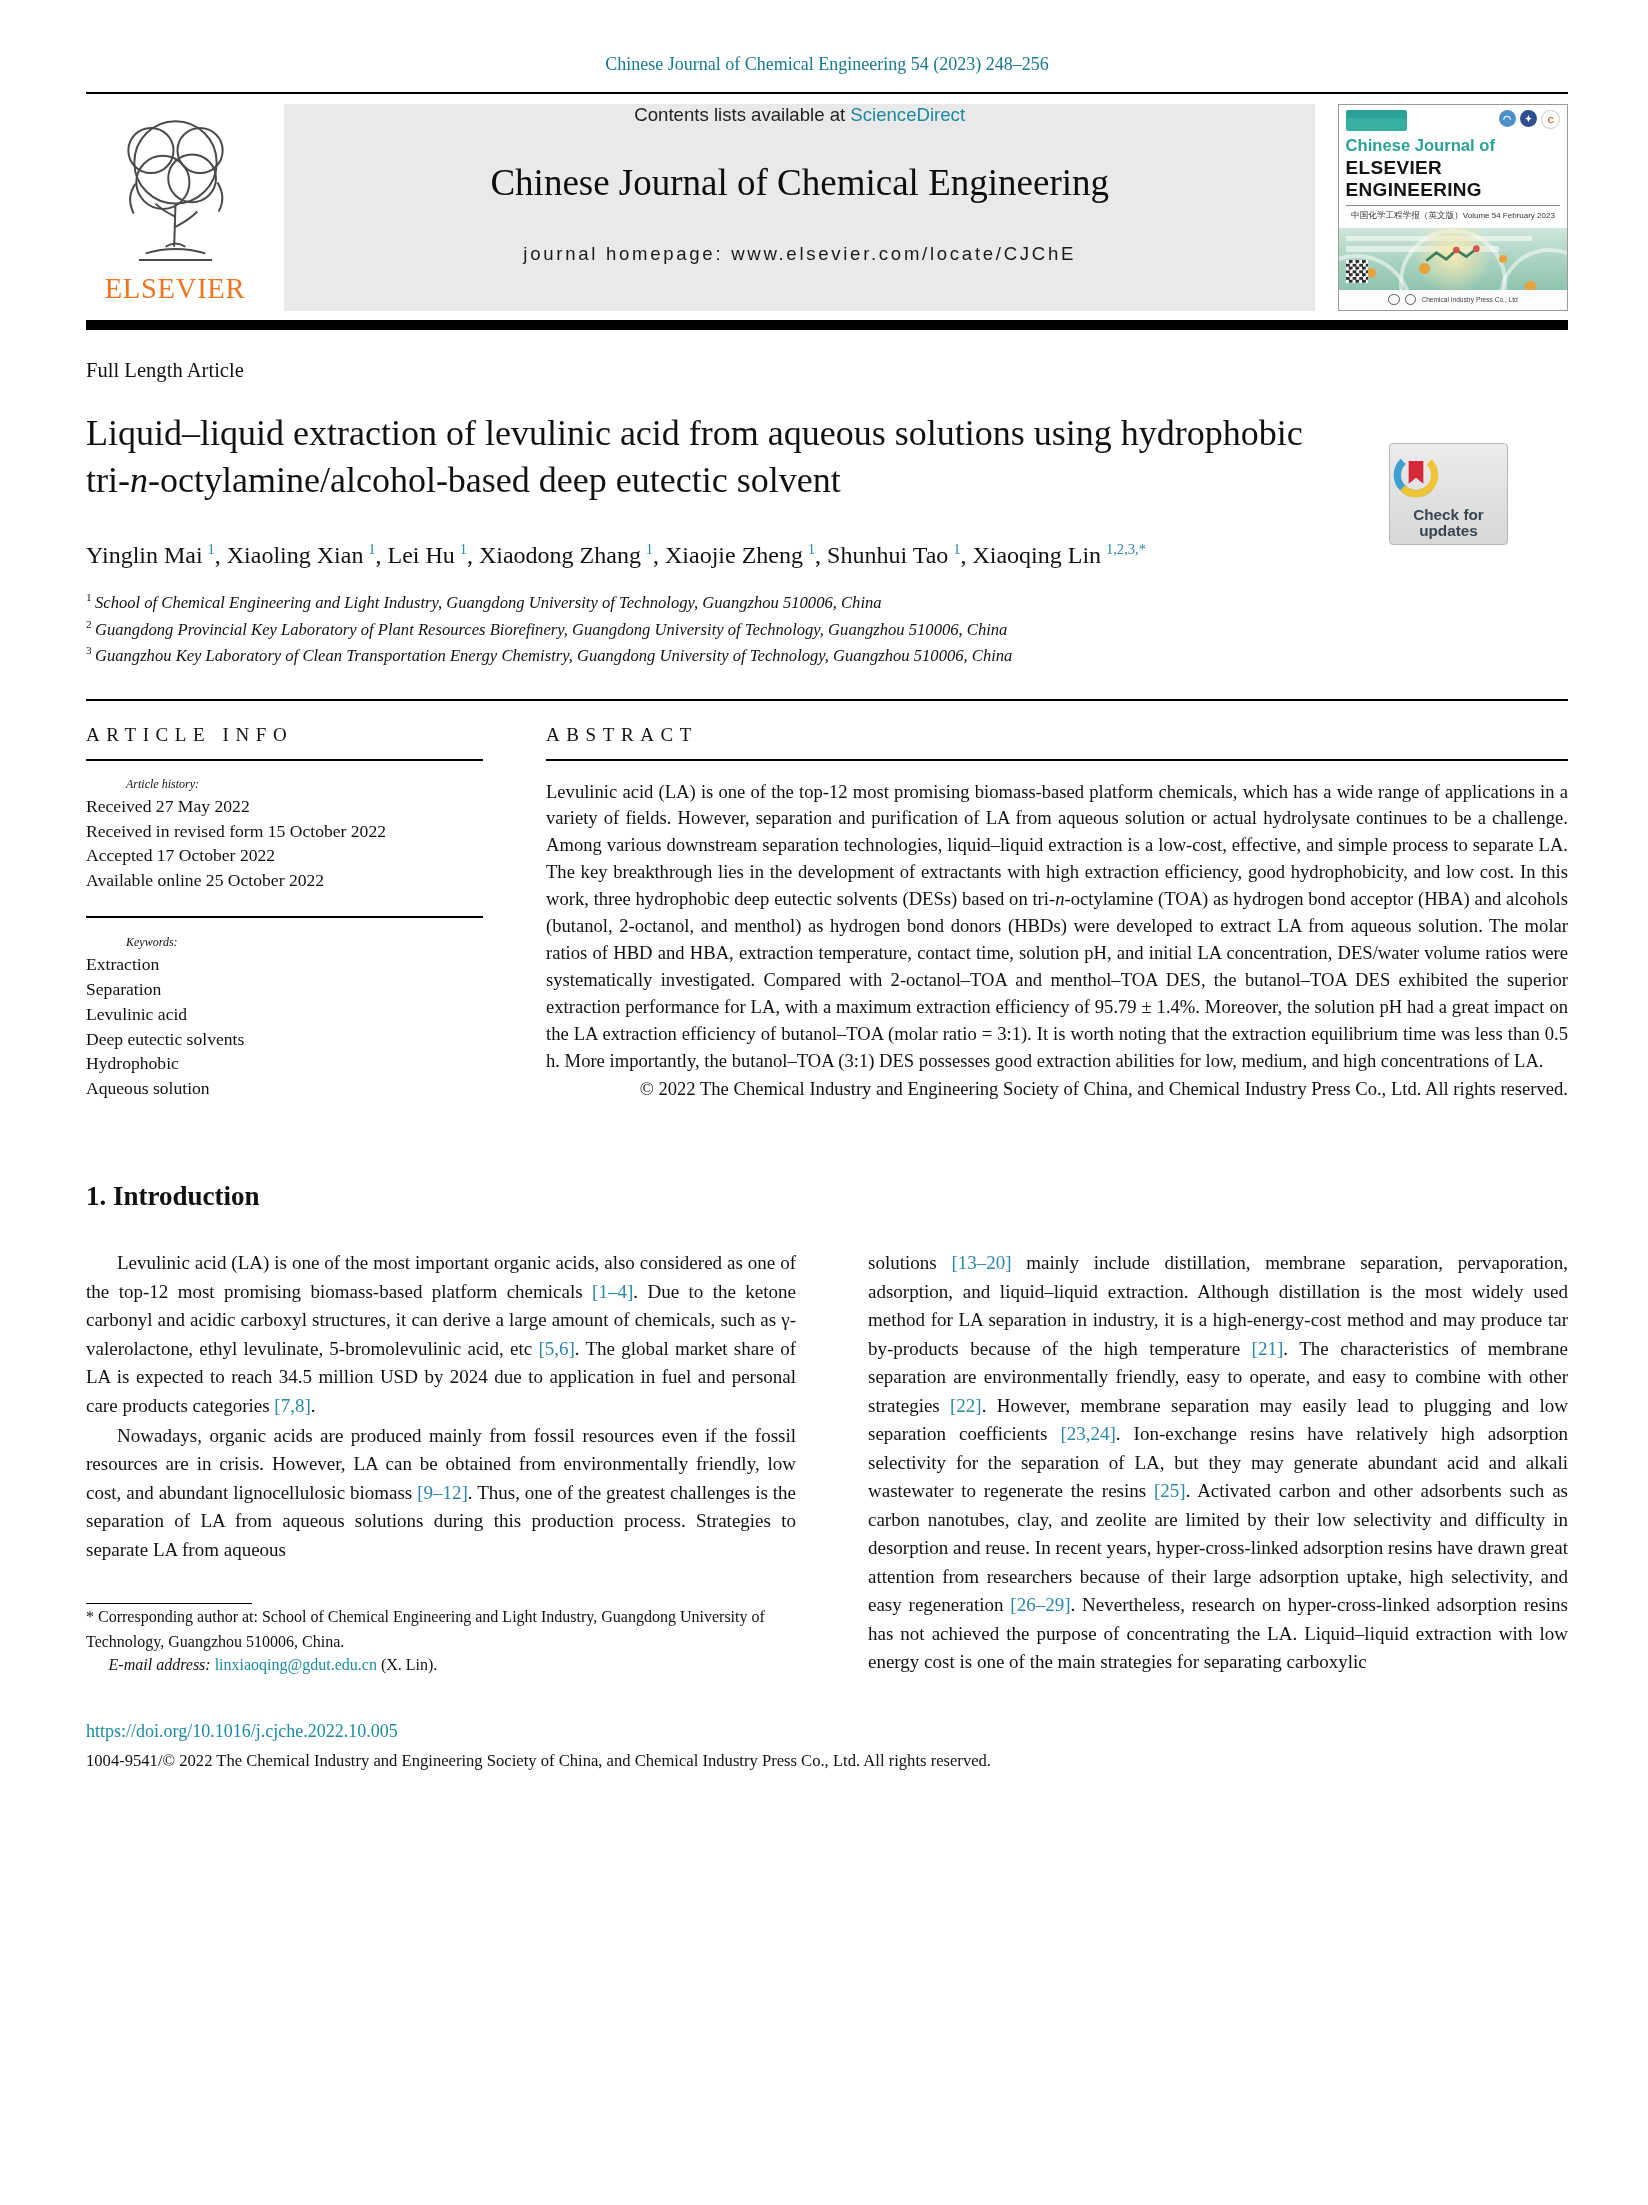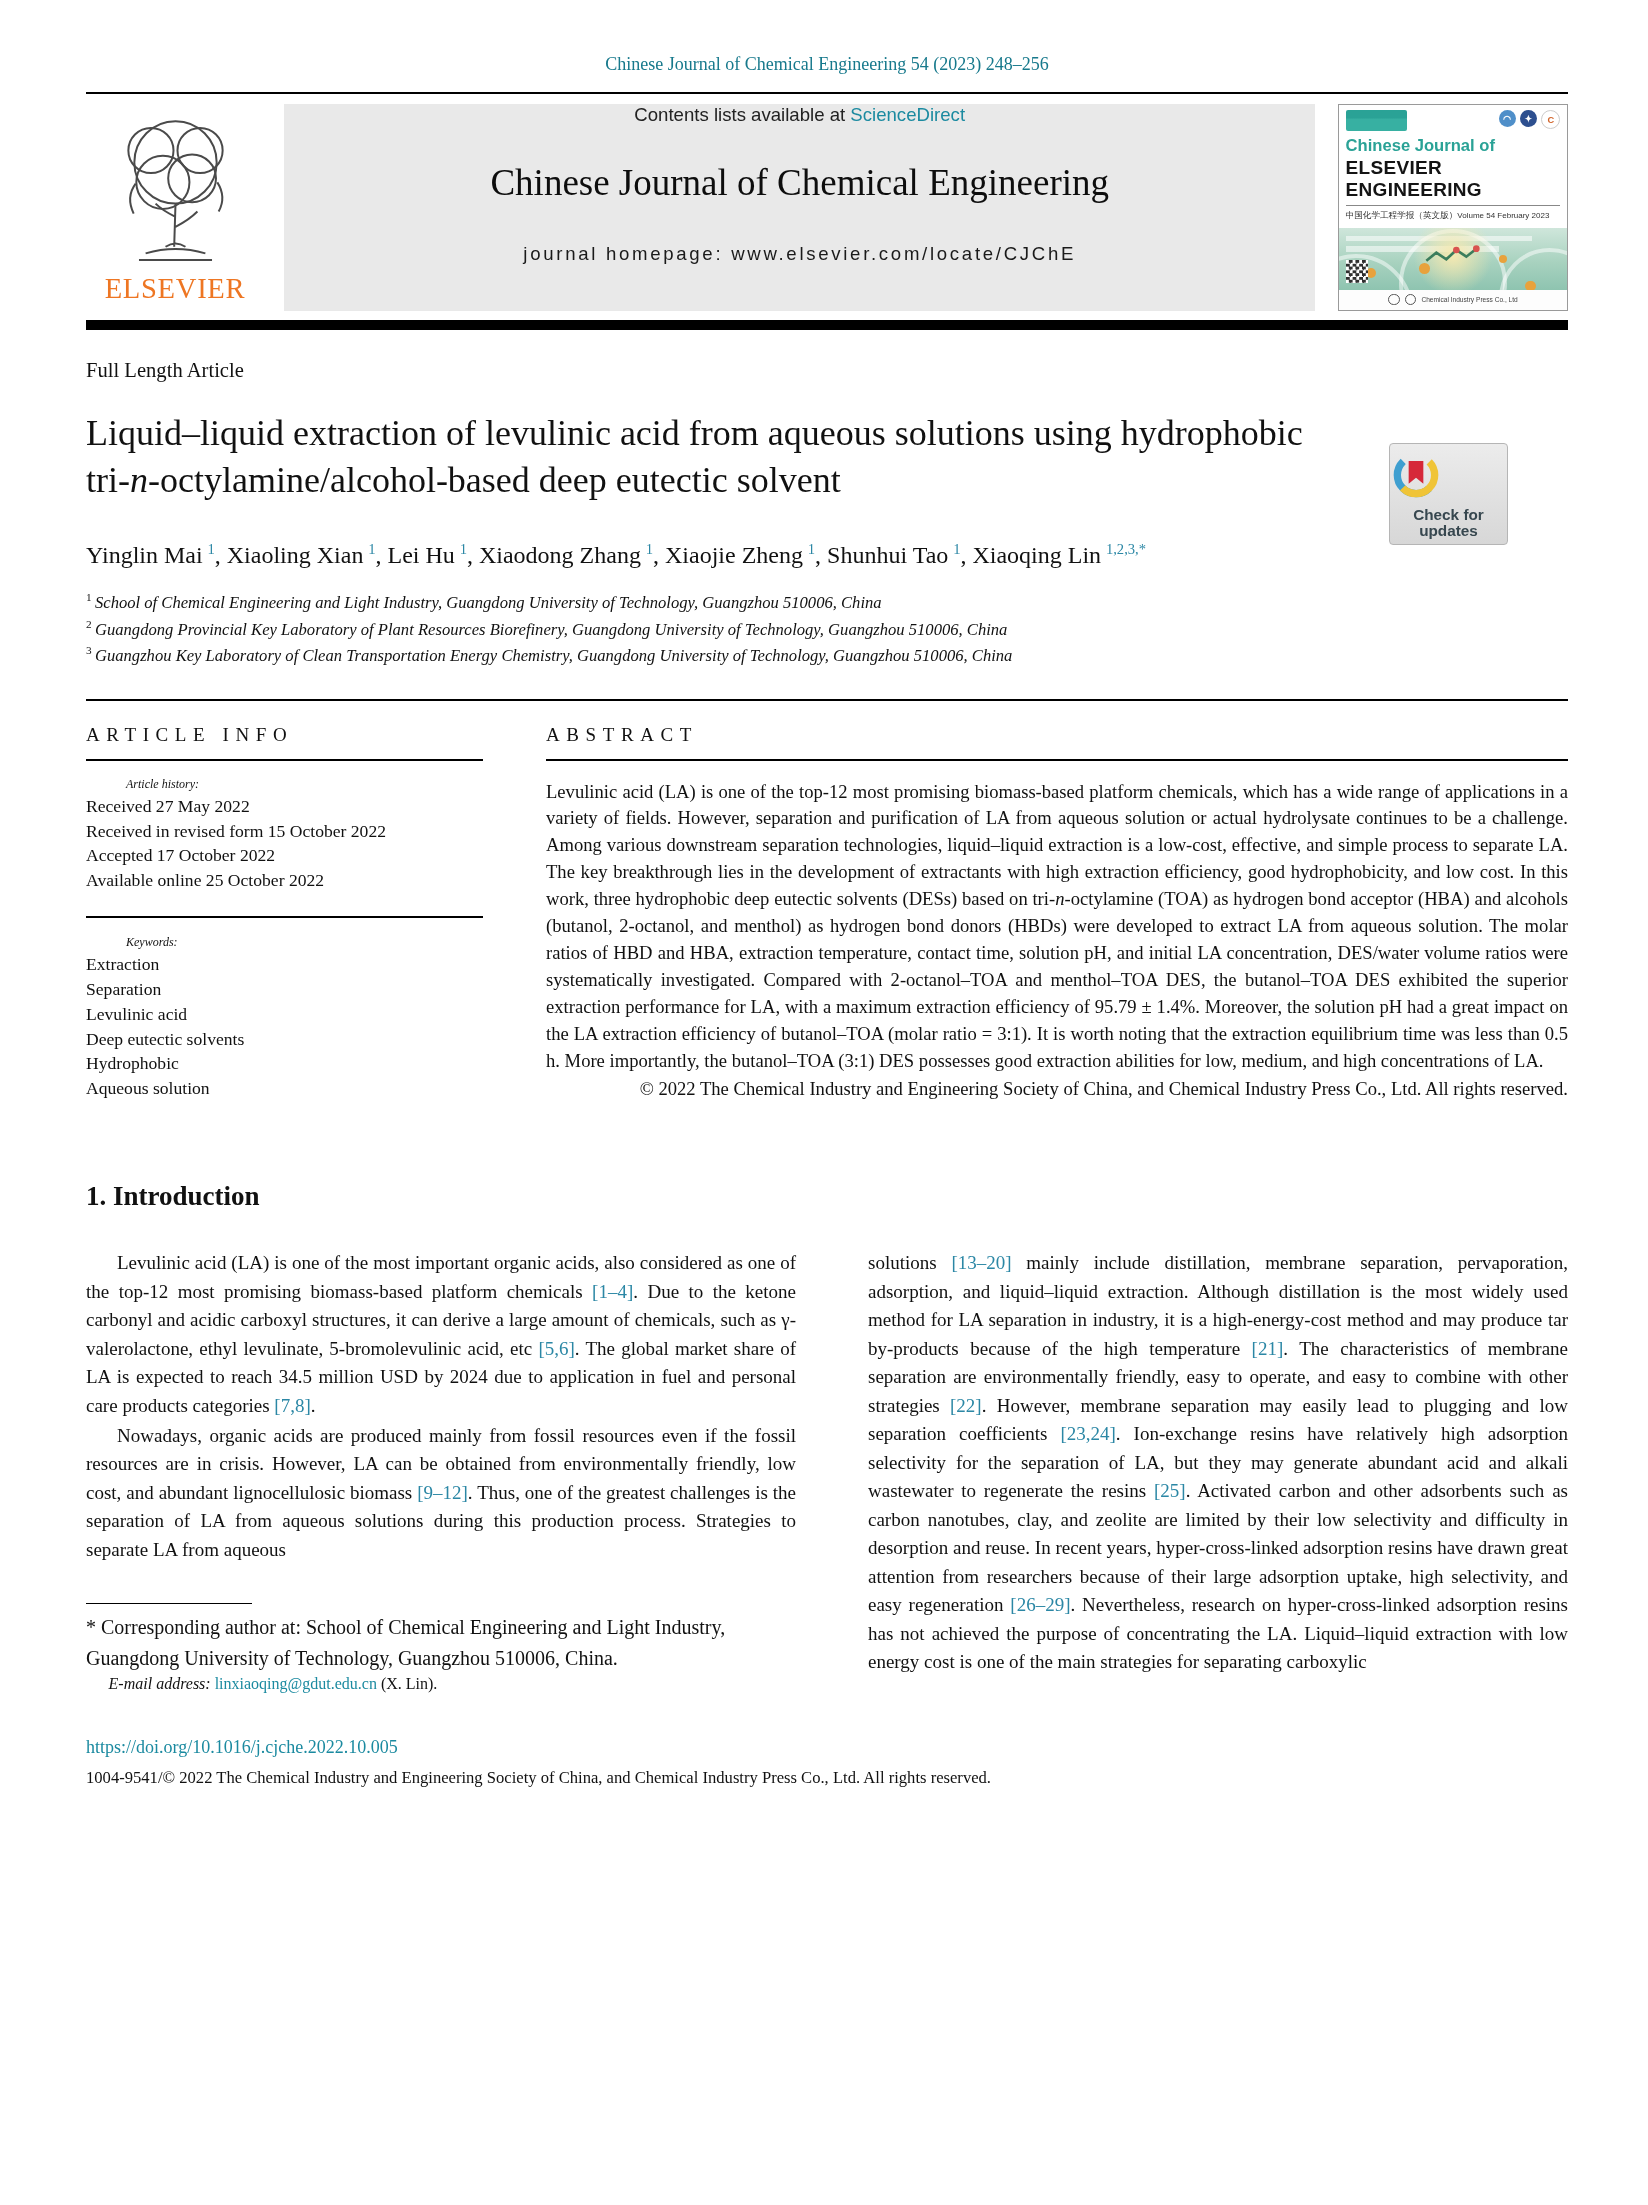--- a/index.html
+++ b/index.html
@@ -28,21 +28,21 @@
   .cover-head{padding:5.3px 6.6px 2.7px;}
   .cover-toprow{display:flex;justify-content:space-between;align-items:flex-start;}
   .cover-pill{width:61px;height:21px;background:#2aa296;border-radius:2px;
               background-image:linear-gradient(#2aa296 40%,#37b0a2 41%);}
   .cover-logos{display:flex;gap:4px;}
   .cover-logo{width:17.3px;height:17.3px;border-radius:50%;font-size:9.3px;color:#fff;
               display:flex;align-items:center;justify-content:center;font-weight:bold;}
   .cover-title1{color:#2aa296;font-size:16.6px;font-weight:bold;margin-top:5.3px;}
   .cover-title2{color:#141414;font-size:19px;font-weight:bold;letter-spacing:0.3px;margin-top:1.3px;}
   .cover-div{border-top:0.7px solid #888;margin-top:4px;}
-  .cover-subrow{display:flex;justify-content:flex-start;margin-top:4px;align-items:baseline;}
+  .cover-subrow{display:flex;justify-content:center;margin-top:4px;align-items:baseline;}
   .cover-cn{font-size:8.6px;color:#333;}
   .cover-vol{font-size:8px;color:#333;}
   .cover-art{position:relative;flex:1;margin-top:2.7px;
              background:linear-gradient(180deg,#cfe6db 0%,#a8d2bf 55%,#8ec4b0 100%);overflow:hidden;}
   .cover-art .glow{position:absolute;left:50%;top:44%;width:80px;height:80px;margin:-40px 0 0 -40px;
                    border-radius:50%;background:radial-gradient(circle,#f6e9b0 0%,rgba(246,233,176,0) 70%);}
   .cover-art .mol{position:absolute;left:50%;top:44%;transform:translate(-50%,-50%);}
   .cover-cap1,.cover-cap2{position:absolute;left:6.6px;height:5.3px;background:rgba(255,255,255,0.55);}
   .cover-cap1{top:8px;width:186px;}
   .cover-cap2{top:18.6px;width:153px;}
@@ -87,21 +87,21 @@
   .cols{display:flex;margin-top:37px;}
   .col1{width:710px;flex:none;}
   .col2{flex:1;margin-left:72px;}
   .body-p{font-size:19px;line-height:1.5;text-align:justify;margin:0;text-indent:31px;}
   .body-p + .body-p{margin-top:1.3px;}
   .body-p.noindent{text-indent:0;}
   .ref{color:#2b87a5;}
   
   .footnote{margin-top:39px;}
   .fn-rule{width:166px;border-top:1.3px solid #000;}
-  .fn-text{font-size:20px;line-height:1.55;margin-top:8px;}
+  .fn-text{font-size:16px;line-height:1.55;margin-top:1px;}
   .fn-email-line{font-size:16px;margin-top:1.3px;padding-left:22.6px;}
   .fn-email-label{font-style:italic;}
   .fn-email{color:#1b8aa0;text-decoration:none;}
   
   .footer{margin-top:44px;}
   .doi{font-size:18px;color:#1b8aa0;text-decoration:none;}
   .issn-line{font-size:16.6px;margin-top:9.3px;color:#111;}
 </style>
 </head>
 <body>

